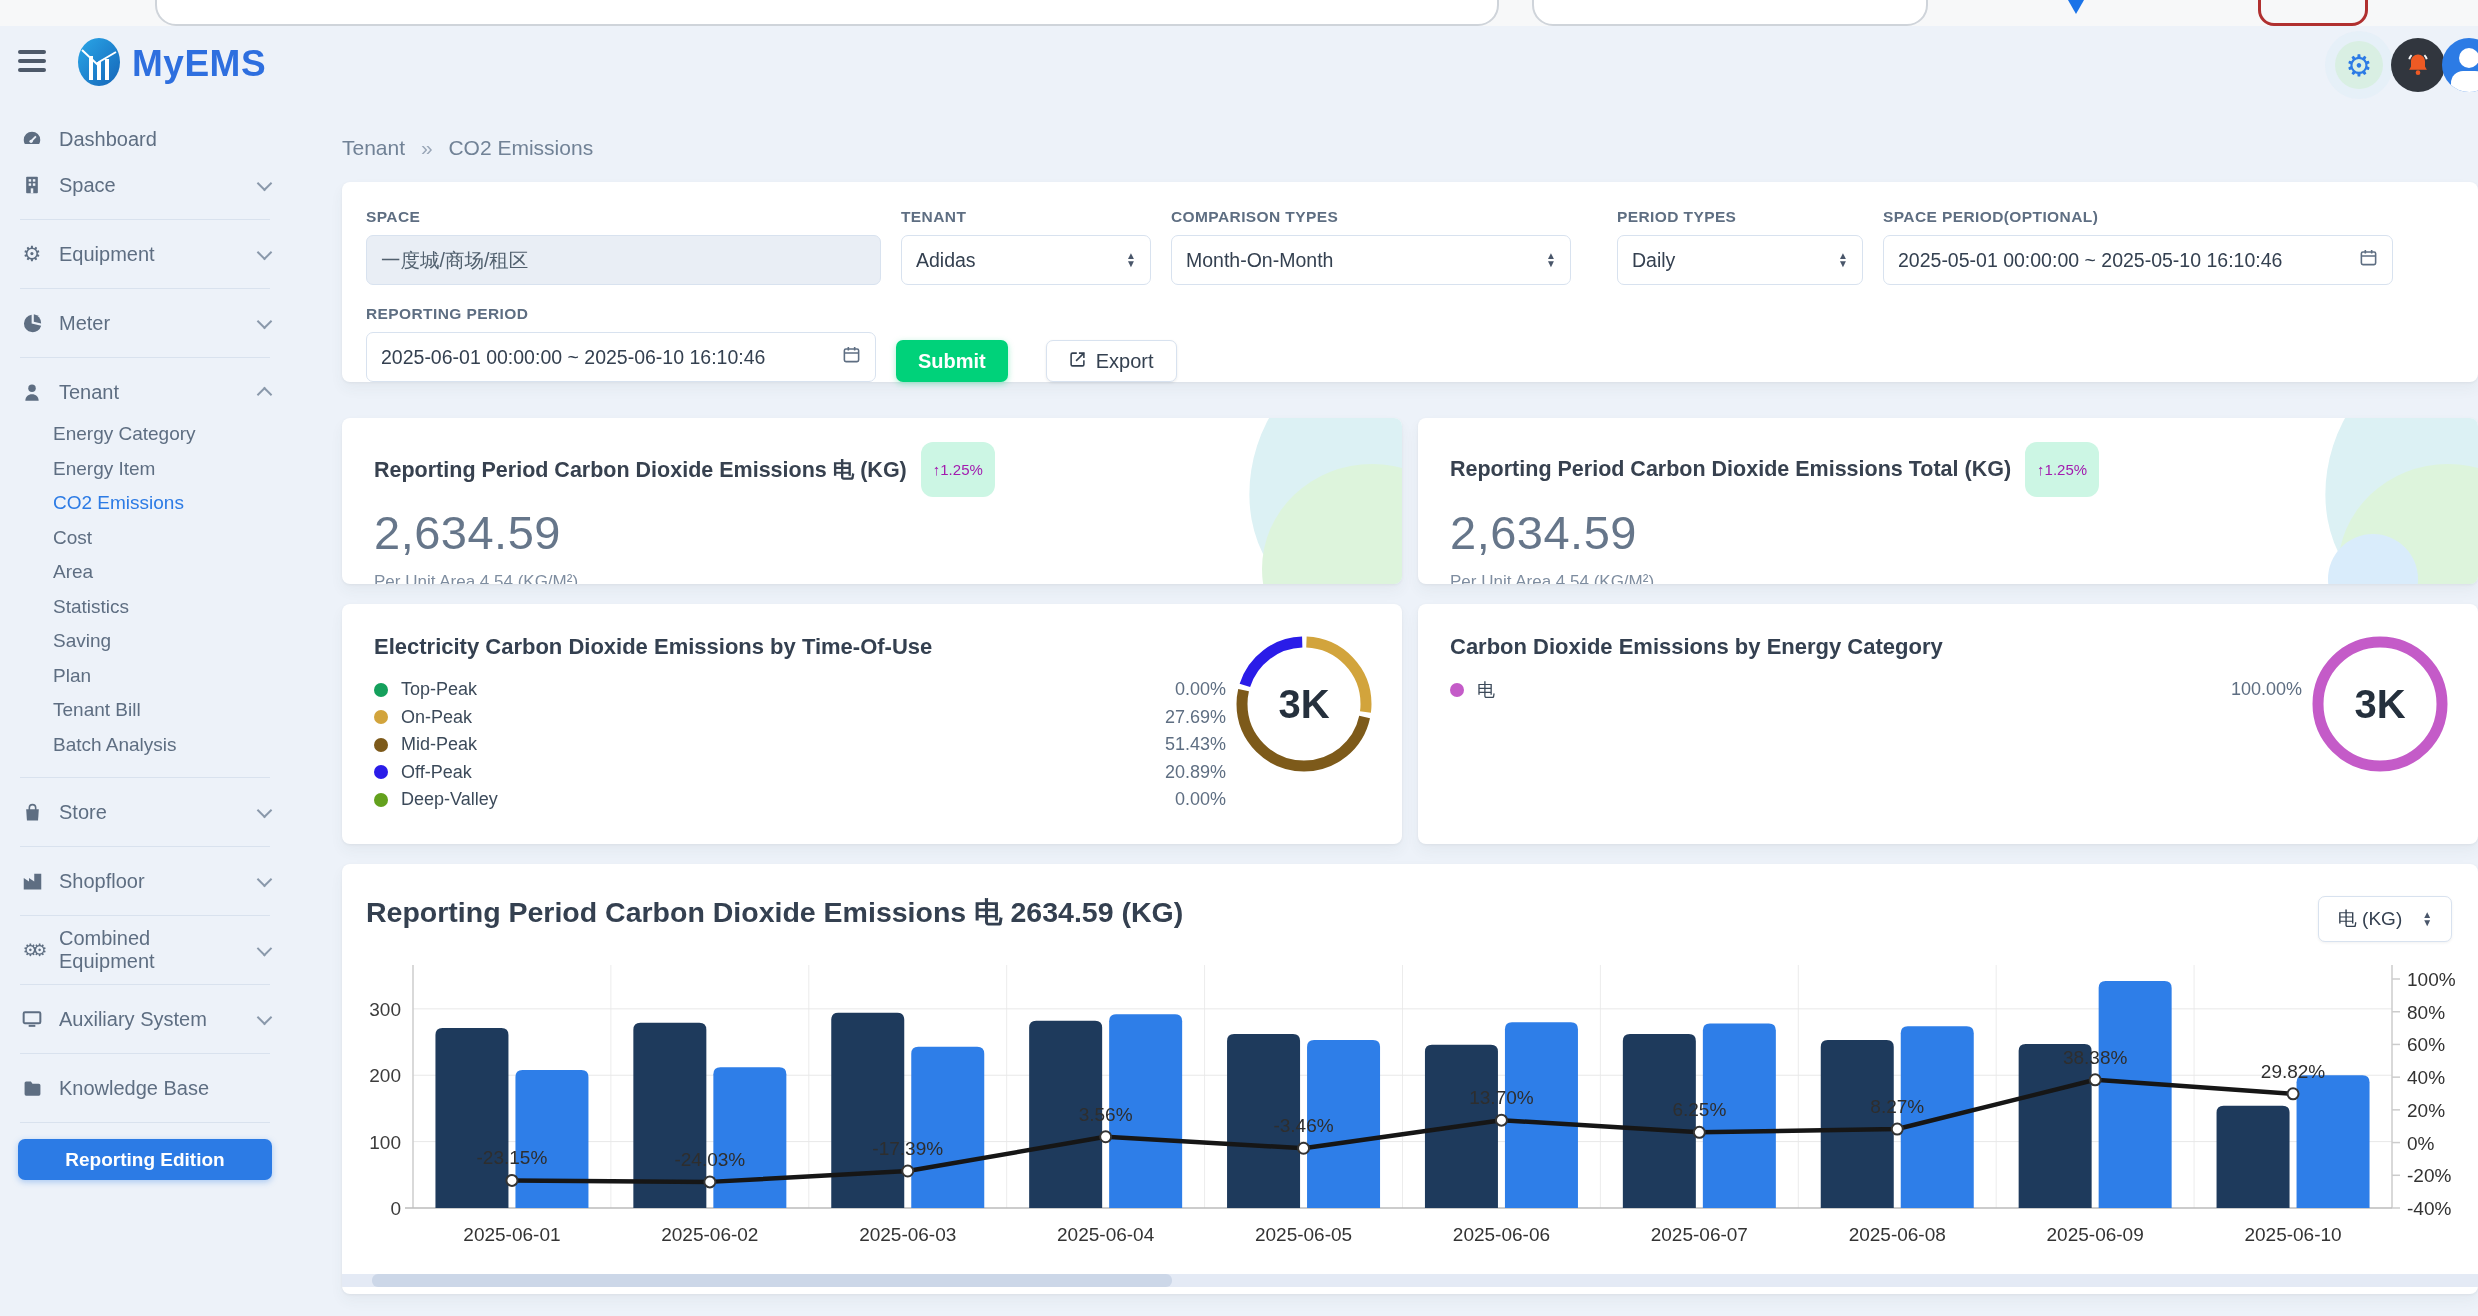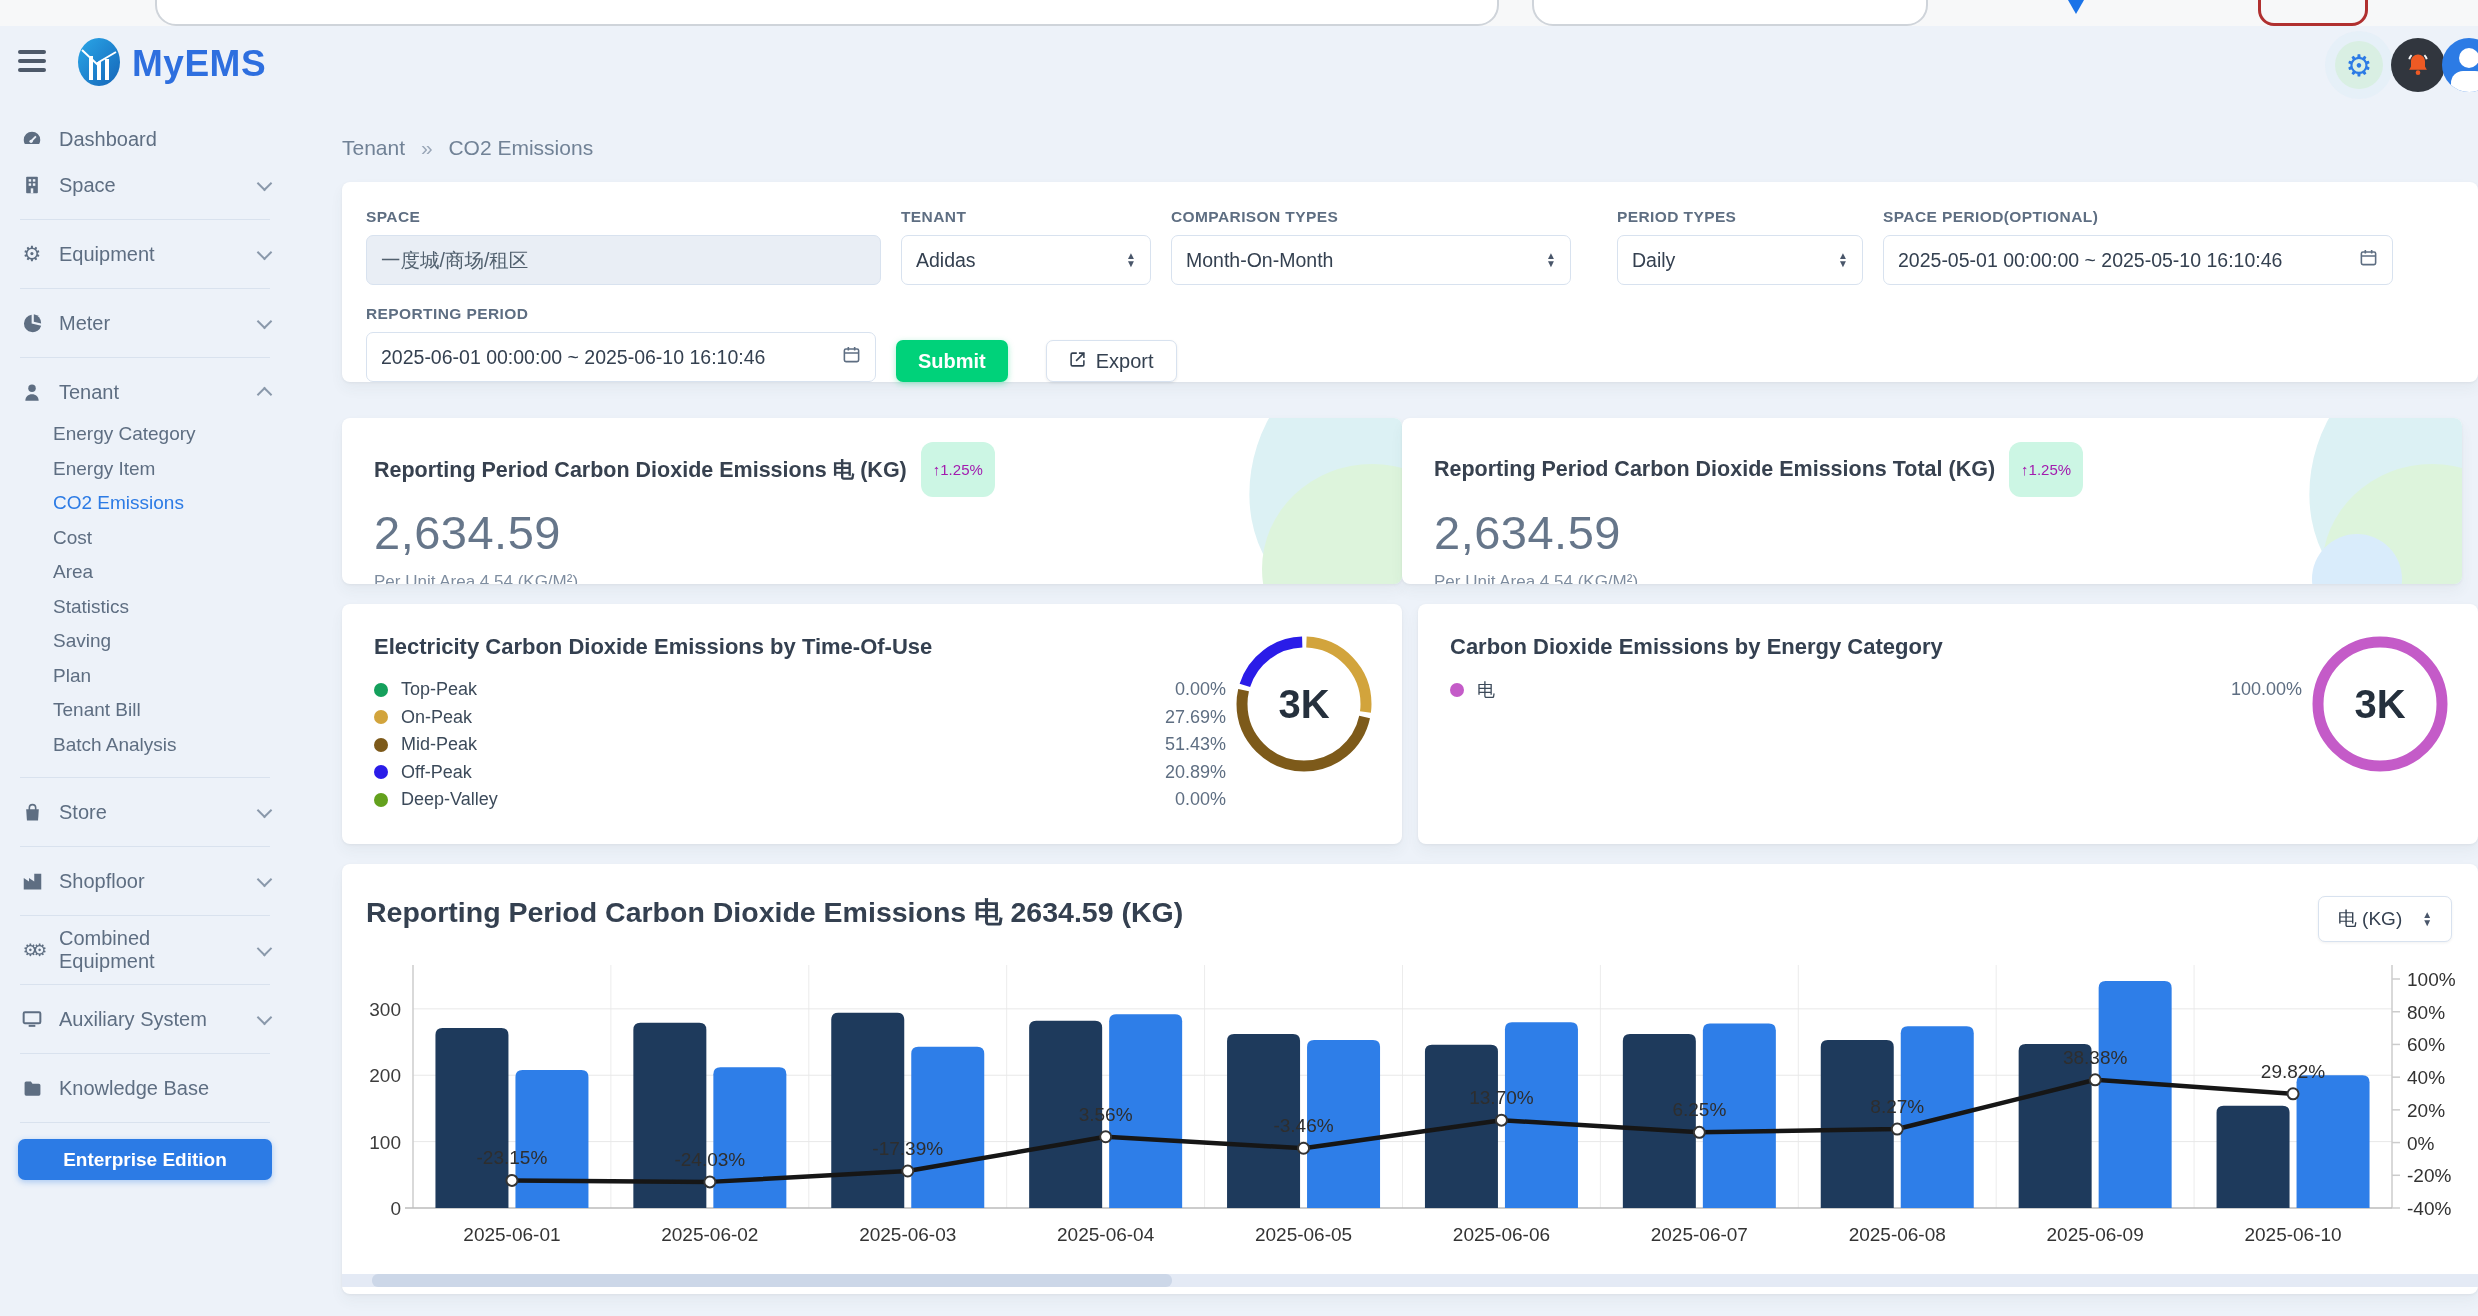--- a/index.html
+++ b/index.html
@@ -49,21 +49,21 @@
   .f-control{height:50px;border:1px solid #d8e2ef;border-radius:7px;background:#fff;display:flex;align-items:center;padding:0 14px;font-size:19.5px;color:#344050;box-sizing:border-box;font-family:inherit;}
   .f-control.disabled{background:#e9eef5;border-color:#d8e2ef;color:#51606e;}
   .f-select{justify-content:space-between;cursor:pointer;}
   .sel-arrows{display:flex;flex-direction:column;align-items:center;font-size:10px;line-height:8px;color:#49566a;margin-left:12px;}
   .date-ico{margin-left:auto;}
   .btn{height:42px;border:none;border-radius:7px;font-size:20px;font-weight:700;font-family:inherit;cursor:pointer;display:flex;align-items:center;gap:10px;padding:0 22px;}
   .btn-submit{background:#00d27a;color:#fff;box-shadow:0 2px 6px rgba(0,210,122,.35);}
   .btn-export{background:#fff;color:#344050;border:1px solid #d8e2ef;box-shadow:0 1px 3px rgba(0,0,0,.08);margin-left:18px;font-weight:500;}
   .row2{margin-top:20px;}
   
-  .stat-row{margin-top:36px;display:flex;}
+  .stat-row{margin-top:36px;display:flex;gap:16px;}
   .stat-card{width:1060px;height:166px;position:relative;overflow:hidden;padding:24px 32px;box-sizing:border-box;flex:none;}
   .stat-title{font-size:21.5px;font-weight:600;color:#37414f;display:flex;align-items:center;}
   .badge{margin-left:14px;background:#ccf6e4;color:#a21caf;font-size:15px;font-weight:400;padding:19px 12px;border-radius:12px;}
   .stat-value{font-size:47px;color:#66768a;margin-top:8px;letter-spacing:.5px;}
   .stat-sub{font-size:17px;color:#7e8da0;margin-top:12px;}
   .blob{position:absolute;border-radius:50%;}
   .blob.b1{right:-60px;top:-70px;width:210px;height:260px;background:#dcf1f4;transform:rotate(18deg);}
   .blob.b2{right:-80px;bottom:-90px;width:220px;height:210px;background:#ddf4dc;}
   .blob.b3{right:60px;bottom:-40px;width:90px;height:90px;background:#d9ecfb;}
   
@@ -261,21 +261,21 @@
   <div class="nav-div"></div>
   <div class="nav-item">
     <span class="nicon">
       <svg width="21" height="19" viewBox="0 0 24 24">
           <path d="M2 5a2 2 0 0 1 2-2h6l2 3h8a2 2 0 0 1 2 2v11a2 2 0 0 1-2 2H4a2 2 0 0 1-2-2z" fill="#5e6e82"></path>
         </svg>
     </span>
     <span>Knowledge Base</span>
   </div>
   <div class="nav-div"></div>
-  <button class="ent-btn">Enterprise Edition</button>
+  <button class="ent-btn">Reporting Edition</button>
 </div>
 
 <div class="main">
   <div class="breadcrumb">
     <span>Tenant</span>
     <span class="sep">»</span>
     <span>CO2 Emissions</span>
   </div>
 
   <div class="card filter-card">

